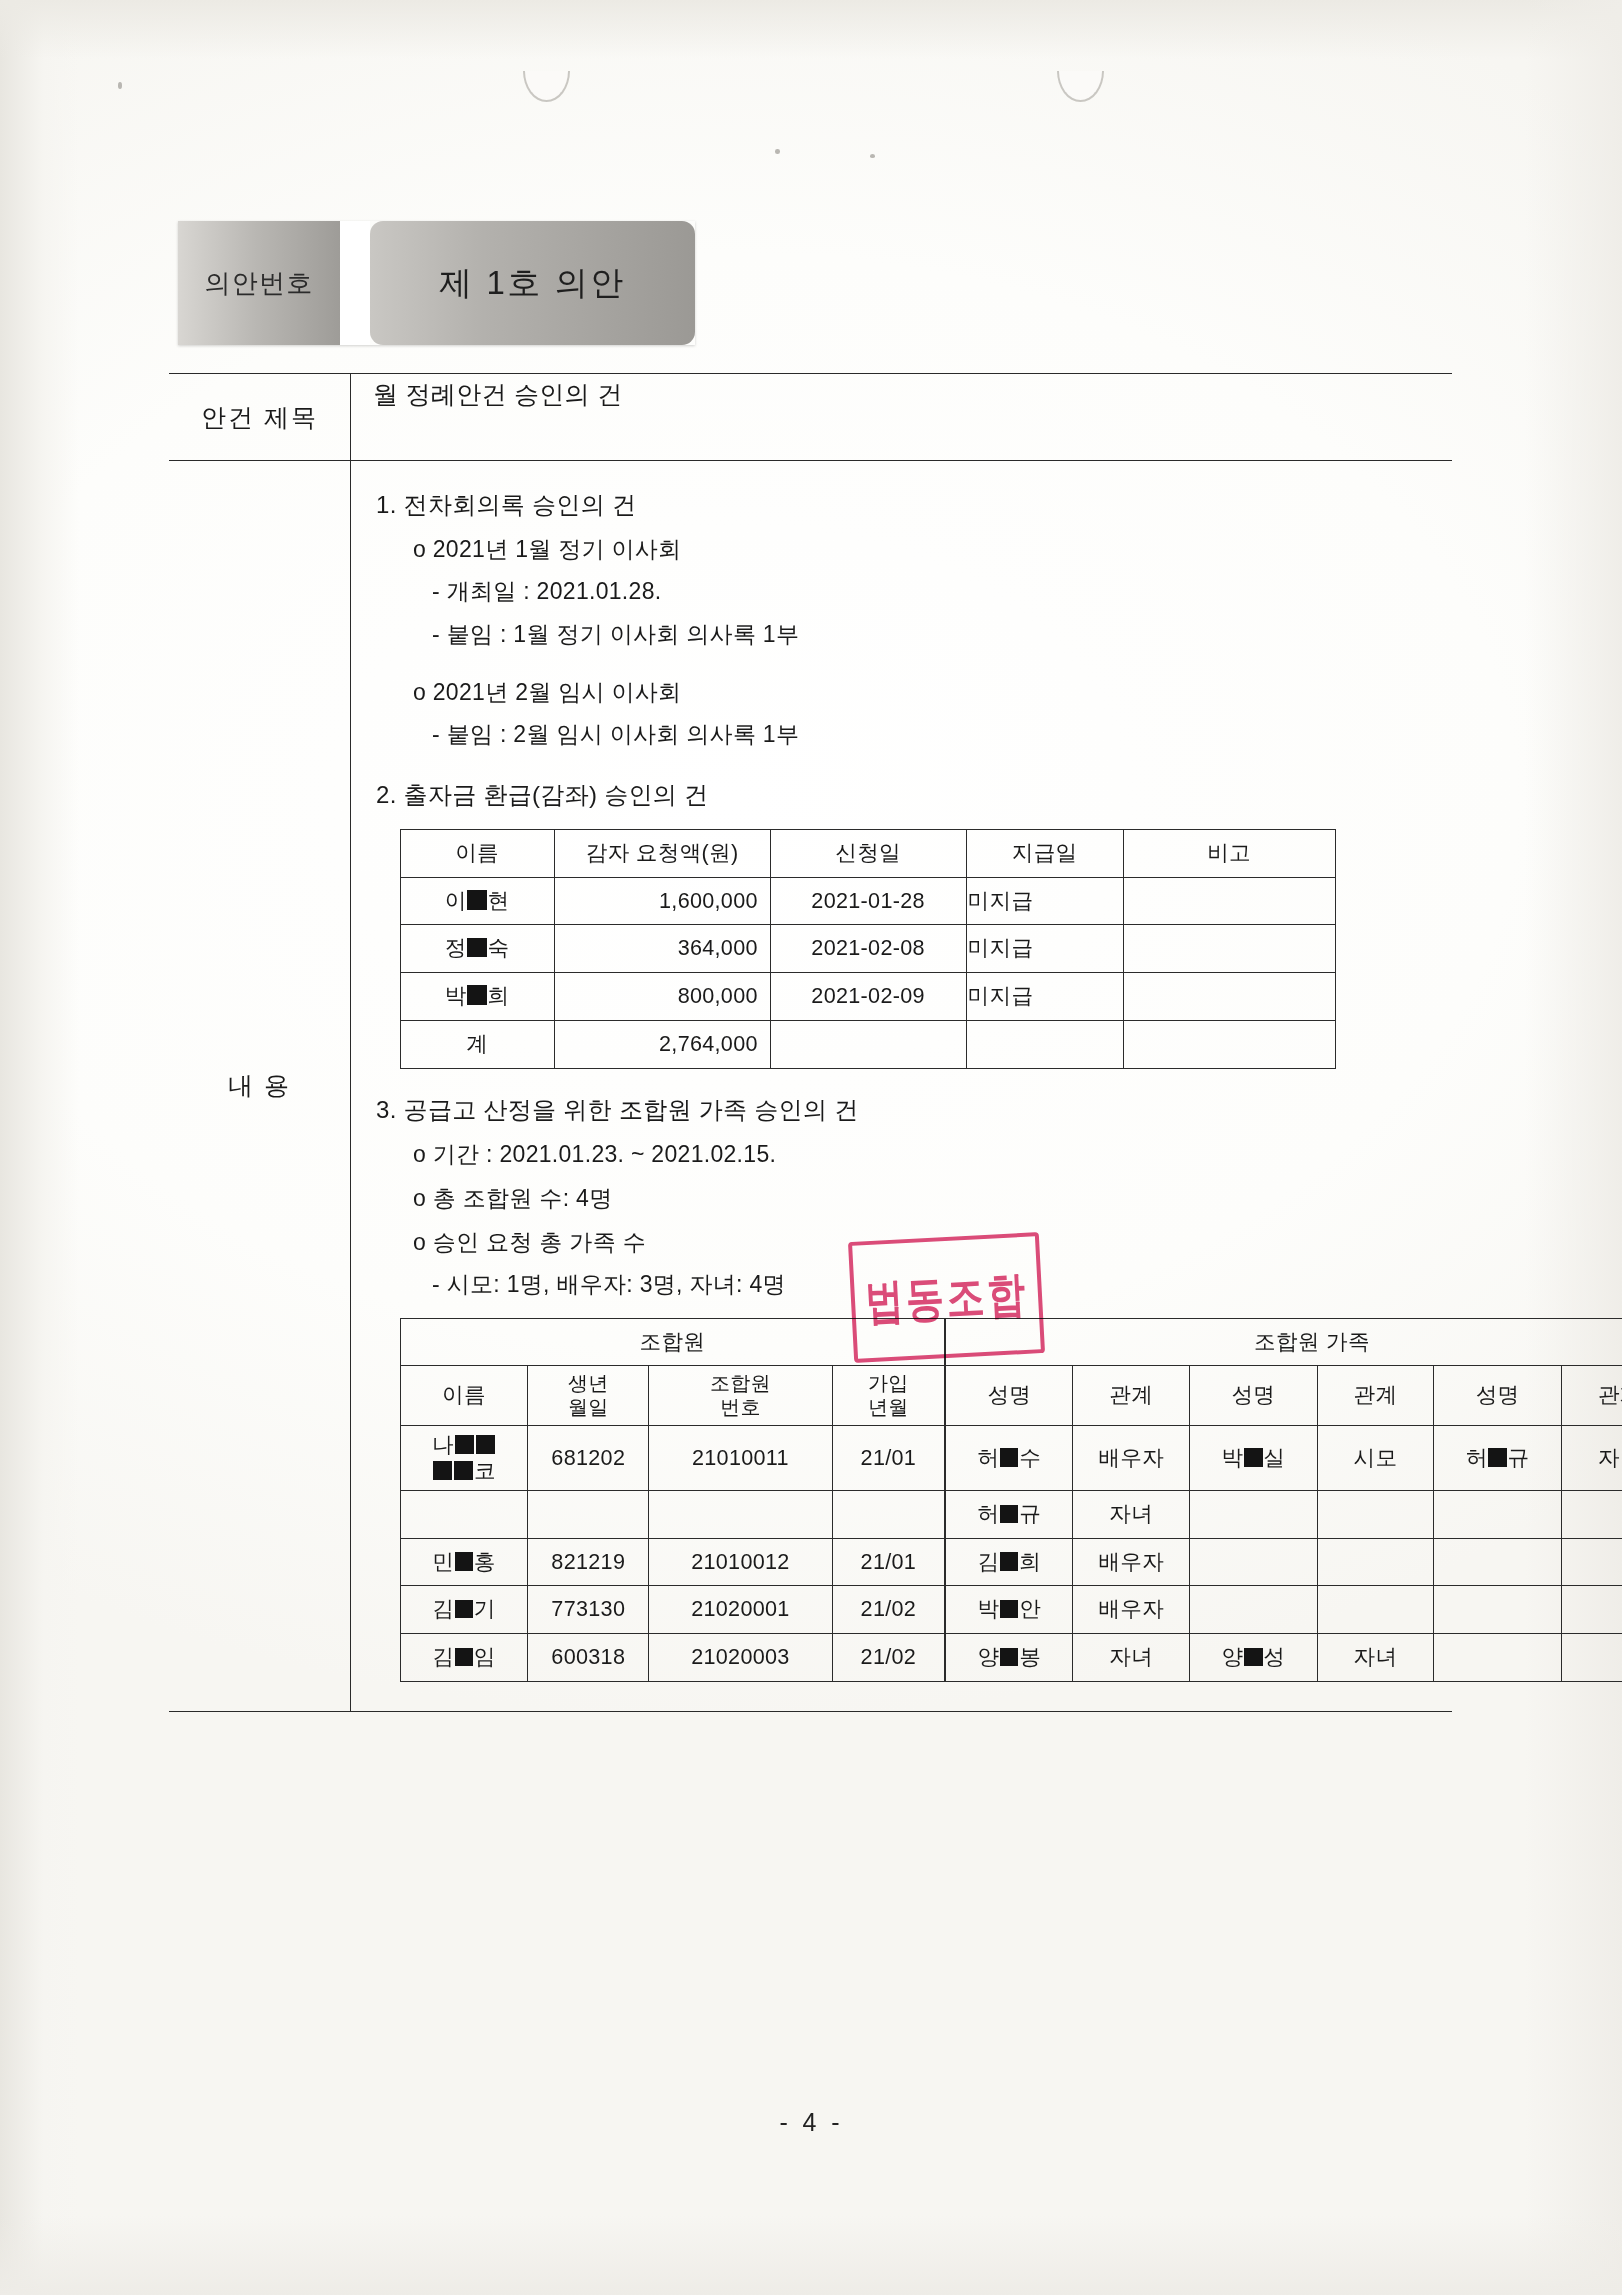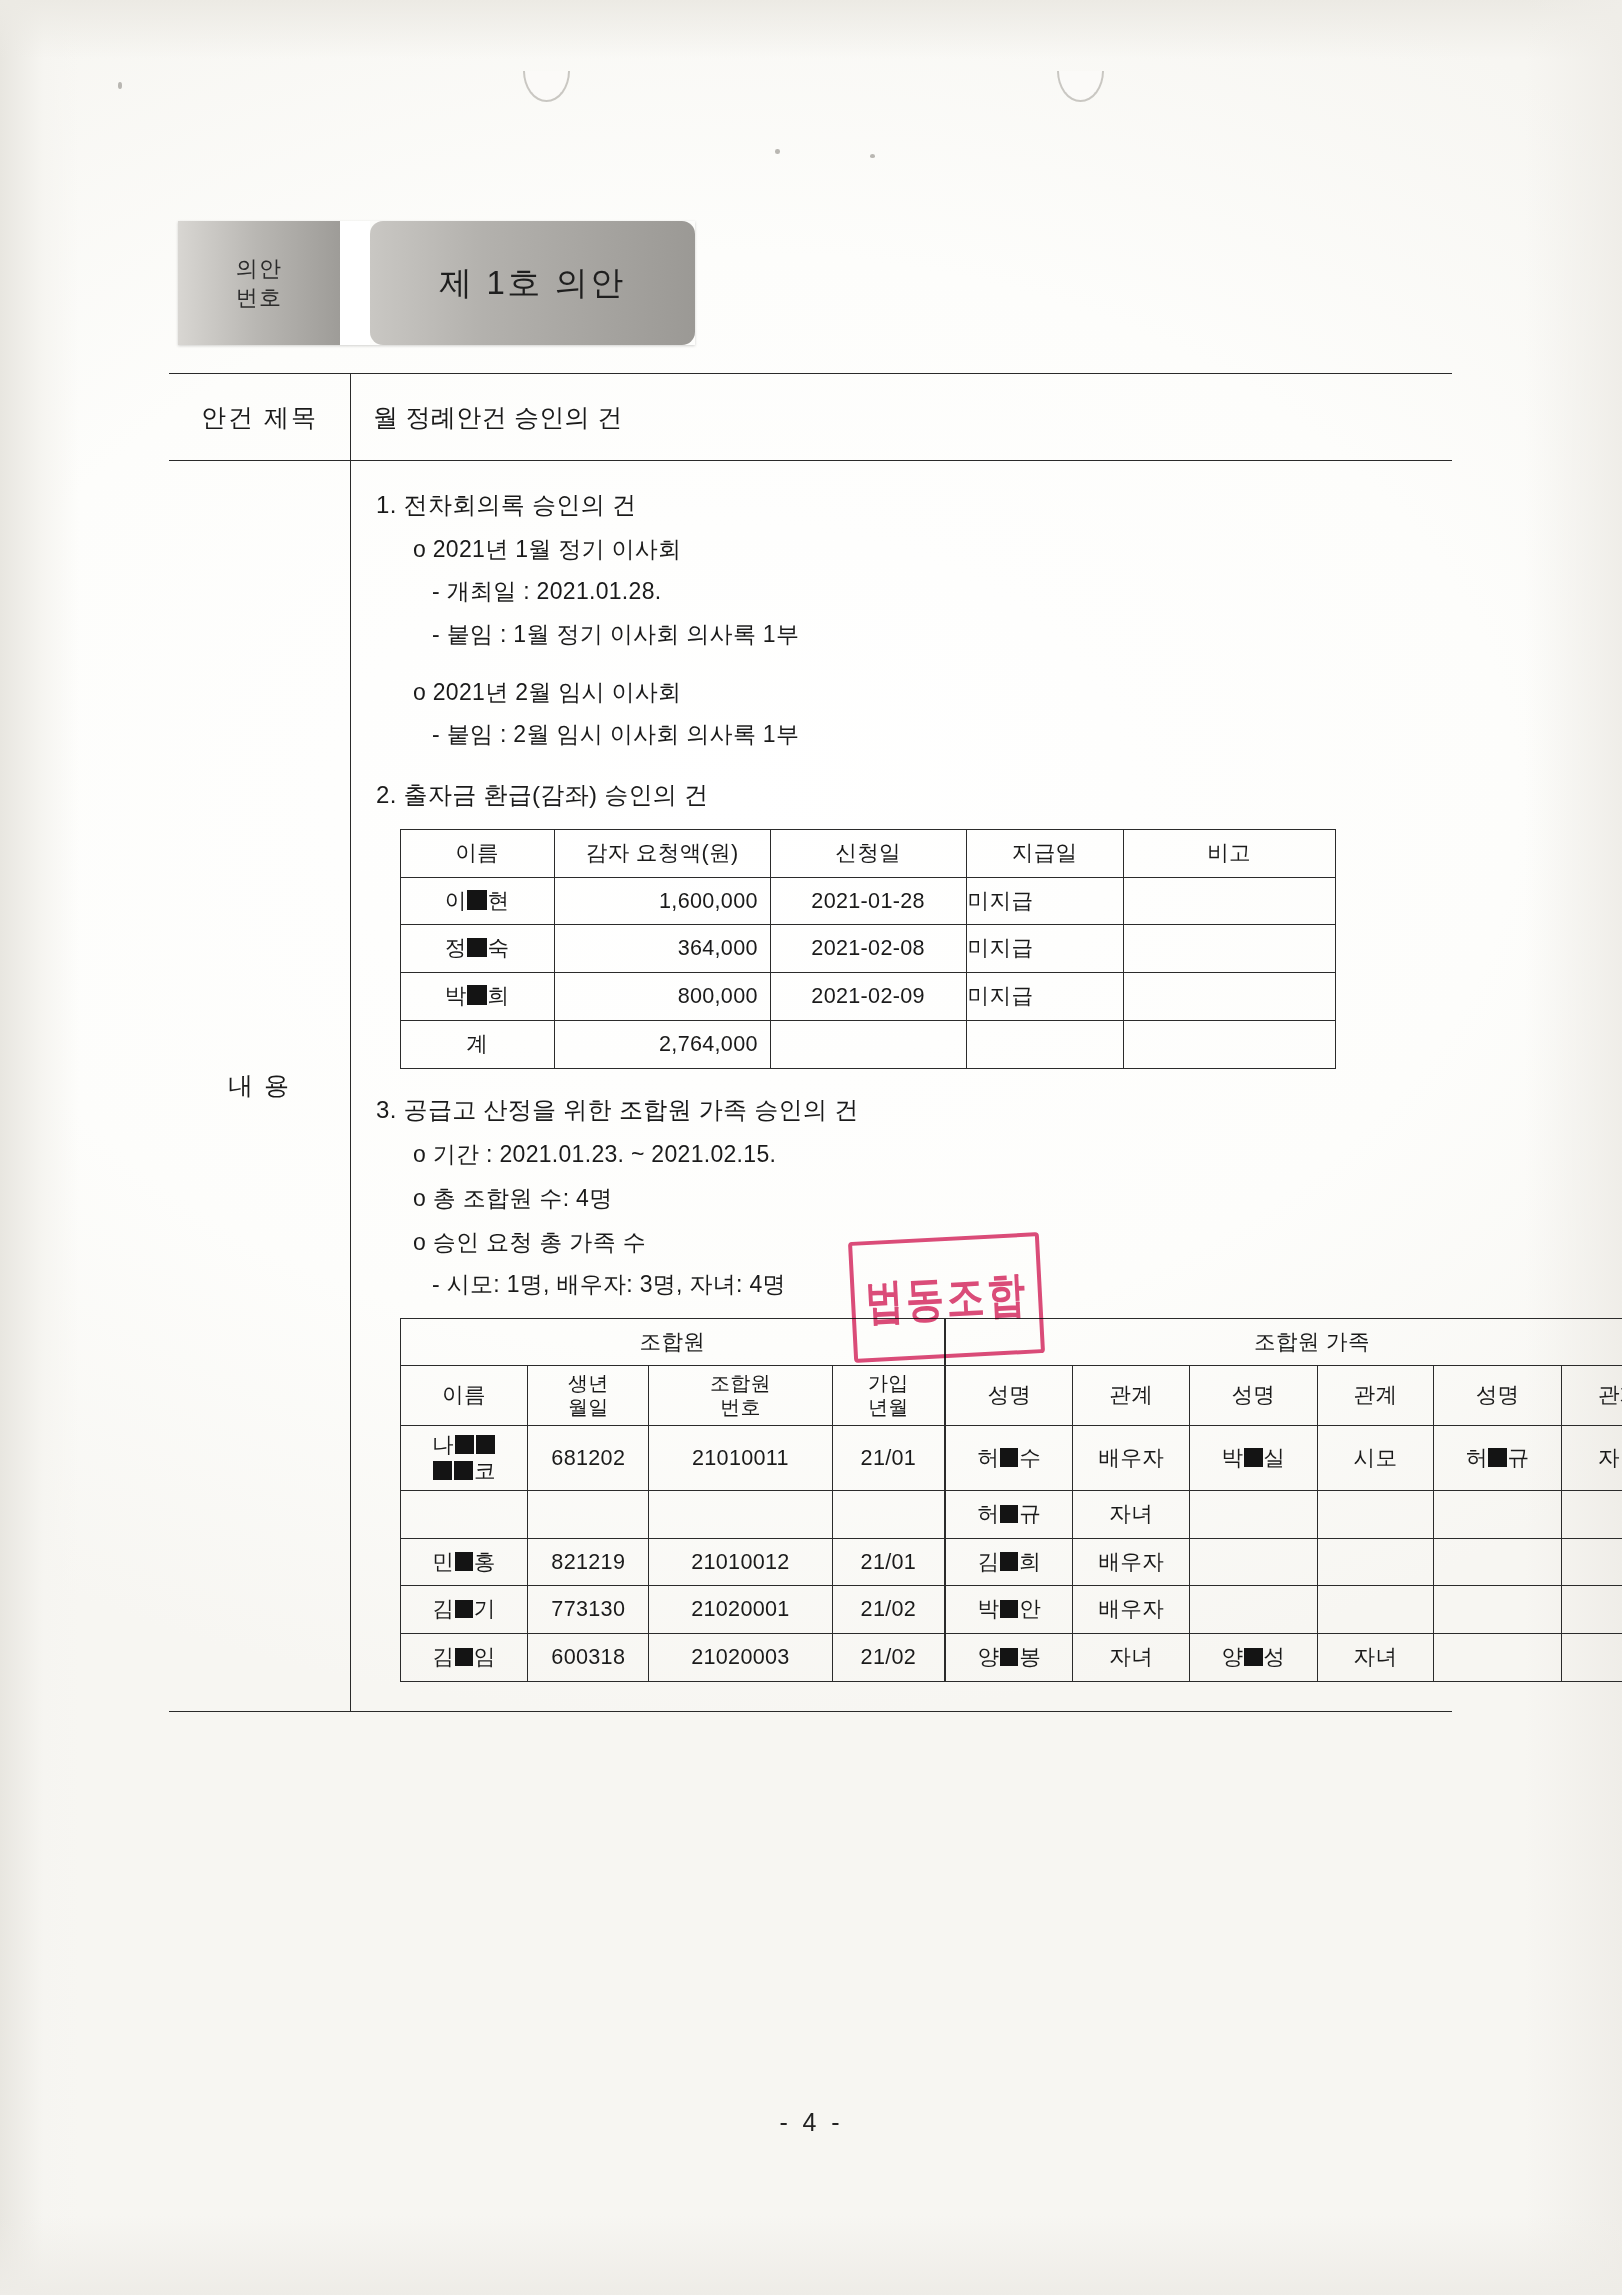--- a/index.html
+++ b/index.html
@@ -69,23 +69,23 @@
     position: absolute;
     left: 178px; top: 221px;
     width: 517px; height: 124px;
     display: flex;
     align-items: stretch;
     box-shadow: 0 1.3px 2.6px rgba(0,0,0,0.18);
   }
   .bill-no-label {
     width: 162px;
     background: linear-gradient(to right, #d8d6d2 0%, #b9b7b3 48%, #9e9c98 100%);
-    display: flex; flex-direction: column;
+    display: flex; flex-direction: row;
     align-items: center; justify-content: center;
-    font-size: 22px;
+    font-size: 26px;
     line-height: 1.32;
     letter-spacing: 1.3px;
     color: #2b2b2b;
   }
   .bill-no-gap {
     width: 30px;
     background: #ffffff;
   }
   .bill-title {
     flex: 1;
@@ -122,21 +122,21 @@
   .cell-label.tall { align-items: center; }
   .cell-body {
     flex: 1;
     padding: 19.6px 18.3px 19.6px 22px;
     font-size: 25px;
     line-height: 1.62;
     letter-spacing: 0.3px;
   }
 
   .row-title { height: 86px; }
-  .row-title .cell-body { display:flex; align-items:center; padding-top:0; padding-bottom:0;}
+  .row-title .cell-body { display:flex; padding-top:0; padding-bottom:0;}
 
   .row-main { height: 116px; }
   .row-main .cell-body { display:flex; align-items:center; padding-top: 0; padding-bottom:0; }
   .row-main .cell-body .txt { line-height: 1.6; }
 
   .row-content .cell-body { padding: 22px 17px 29px 25px; }
 
   
   .sec {
     font-size: 24px;

